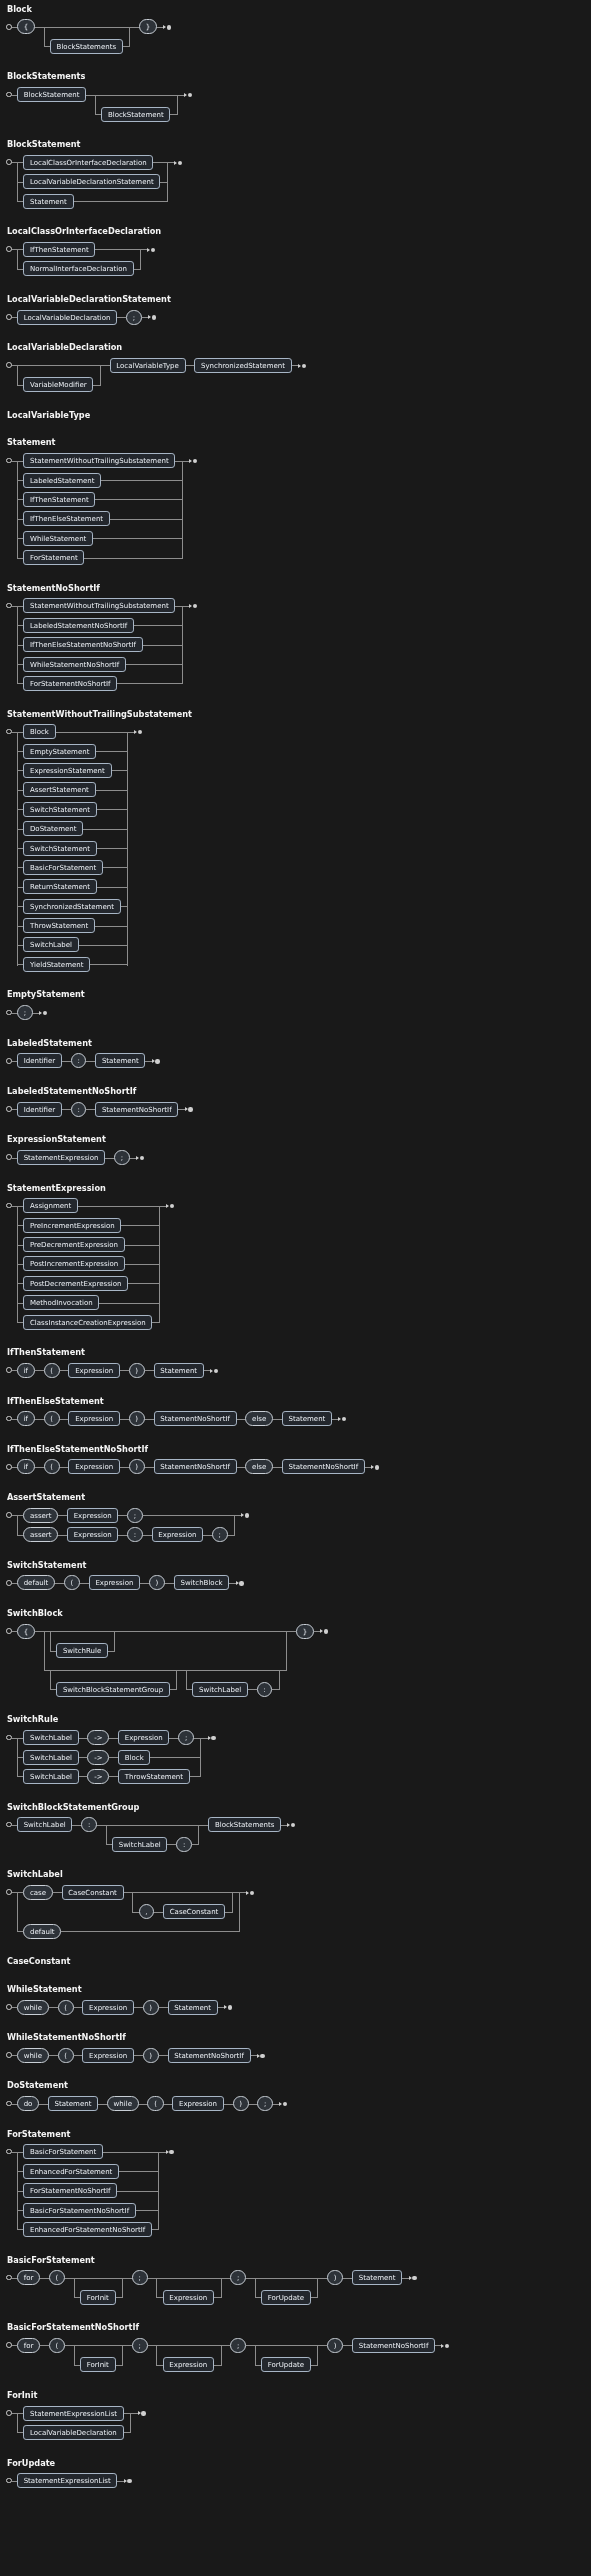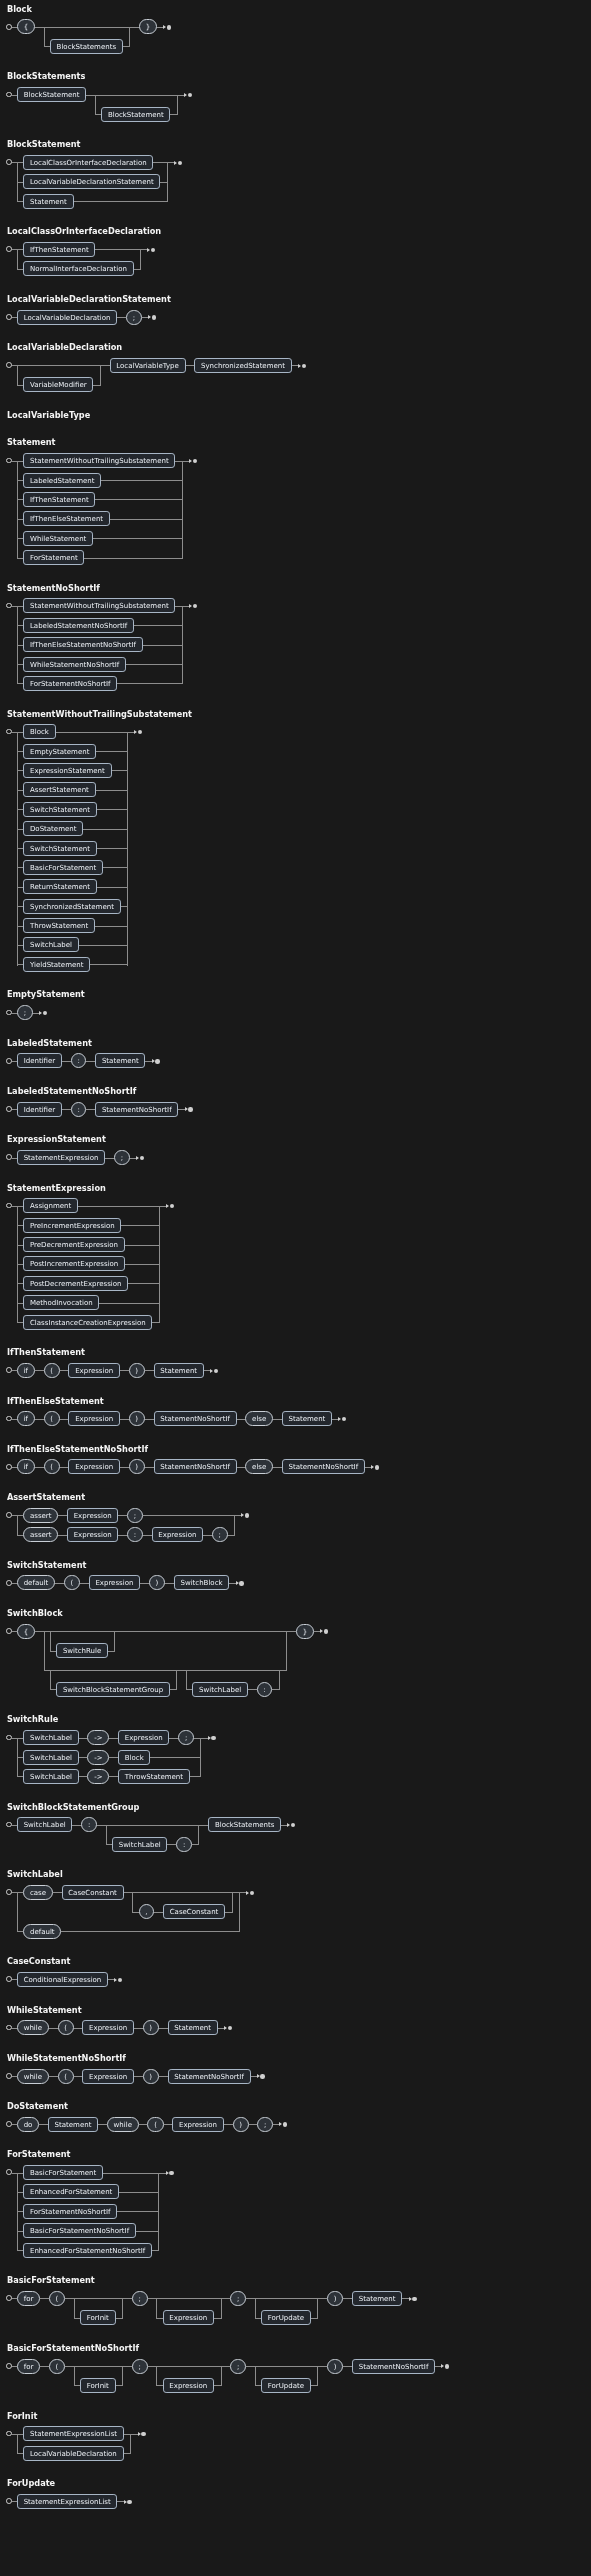--- a/index.html
+++ b/index.html
@@ -797,30 +797,20 @@
             <i class="rail rail-l" style="top: 7.5px; height: 39px;"></i>
             <i class="rail rail-r" style="top: 7.5px; height: 39px;"></i>
           </div>
           <span class="conn" style="width: 6.3px;"></span>
           <span class="endarrow"></span>
           <span class="enddot"></span>
         </div>
       </section>
       <section class="rule">
         <div class="rule-title">CaseConstant</div>
-        <div class="diagram">
-          <span class="startmark"></span>
-          <span class="conn" style="width: 5px;"></span>
-          <div class="seq">
-            <span class="box nonterm">ConditionalExpression</span>
-          </div>
-          <span class="conn" style="width: 6.3px;"></span>
-          <span class="endarrow"></span>
-          <span class="enddot"></span>
-        </div>
       </section>
       <section class="rule">
         <div class="rule-title">WhileStatement</div>
         <div class="diagram">
           <span class="startmark"></span>
           <span class="conn" style="width: 5px;"></span>
           <div class="seq">
             <span class="box term">while</span>
             <span class="conn" style="width: 8.8px;"></span>
             <span class="box term">(</span>

